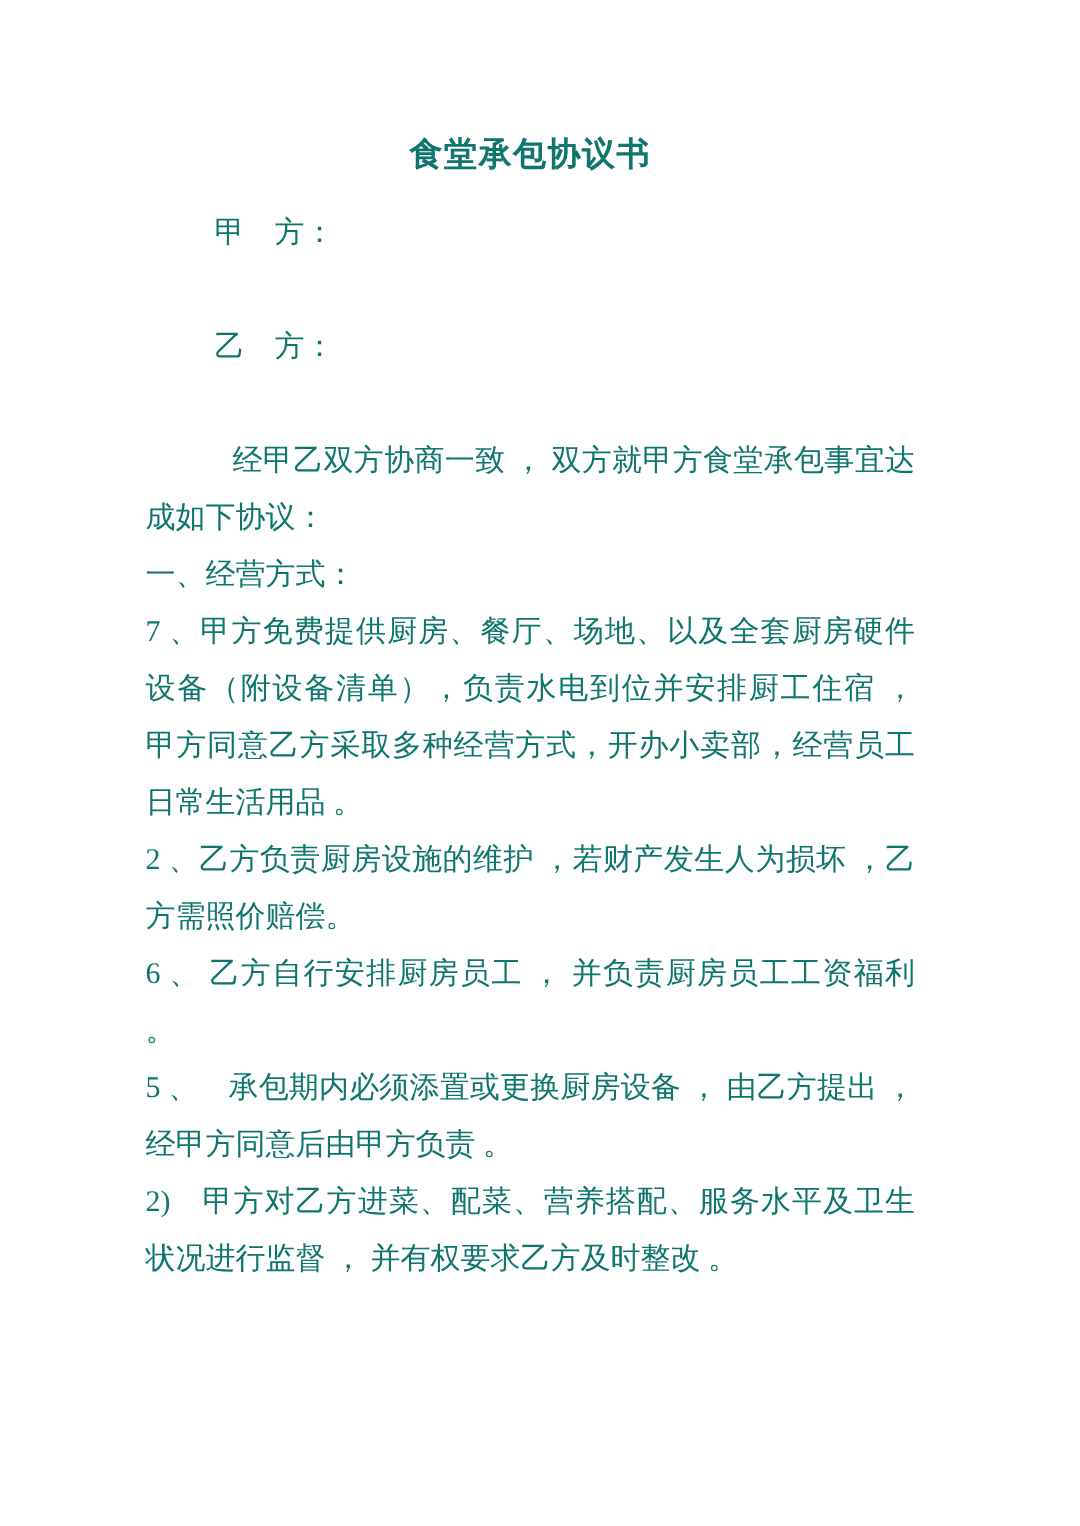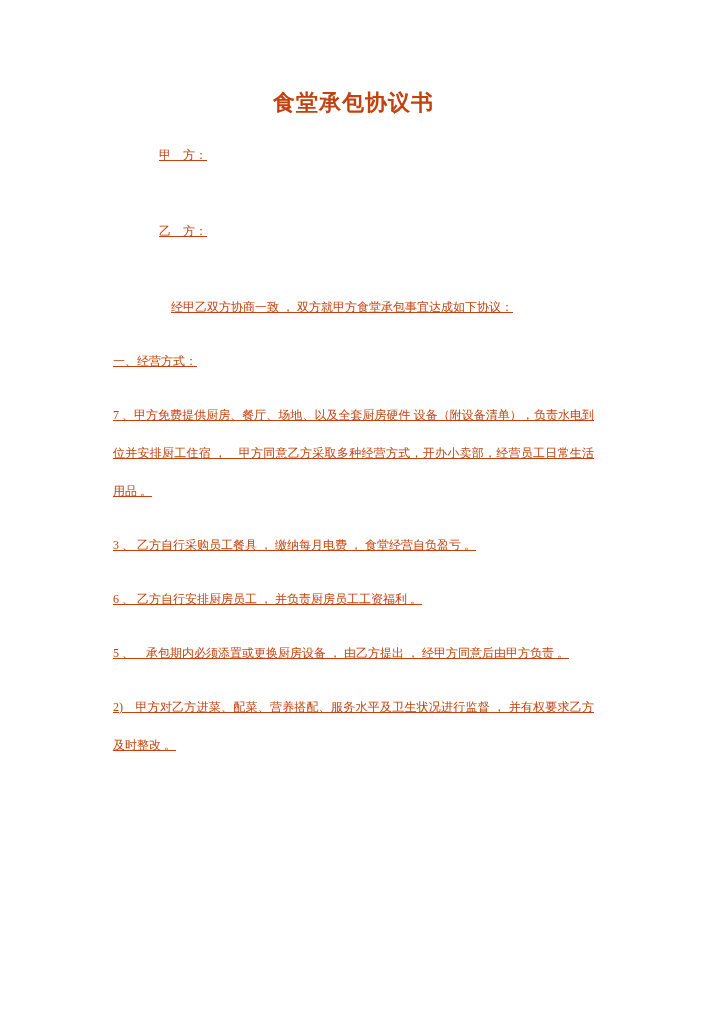--- a/index.html
+++ b/index.html
@@ -8,38 +8,37 @@
     background: #ffffff;
   }
   .page {
     position: relative;
     width: 720px;
     height: 1017px;
     background: #ffffff;
     box-sizing: border-box;
     padding: 88px 110px 40px 97px;
     font-family: "Liberation Serif", "DejaVu Serif", serif;
-    color: #c2410c;
+    color: #0f766e;
     overflow: hidden;
   }
   .doc-title {
     margin: 0 0 18px 0;
     font-size: 22px;
     line-height: 30px;
     font-weight: 700;
     text-align: center;
     letter-spacing: 1px;
   }
   .line {
-    margin: 16px;
-    font-size: 12px;
+    margin: 0;
+    font-size: 20px;
     line-height: 38px;
     text-align: justify;
     word-break: break-all;
-    text-decoration: underline;
   }
   .party {
     padding-left: 46px;
     margin-bottom: 38px;
     text-align: left;
   }
   .intro {
     text-indent: 58px;
   }
 </style>
@@ -53,22 +52,22 @@
   <p class="line party">甲　方：</p>
 
   <p class="line party">乙　方：</p>
 
   <p class="line intro">经甲乙双方协商一致 ， 双方就甲方食堂承包事宜达成如下协议：</p>
 
   <p class="line">一、经营方式：</p>
 
   <p class="line">7 、甲方免费提供厨房、餐厅、场地、以及全套厨房硬件 设备（附设备清单），负责水电到位并安排厨工住宿 ，　甲方同意乙方采取多种经营方式，开办小卖部，经营员工日常生活用品 。</p>
 
+  <p class="line">2 、乙方负责厨房设施的维护 ，若财产发生人为损坏 ，乙方需照价赔偿。</p>
 
-  <p class="line">3 、 乙方自行采购员工餐具 ， 缴纳每月电费 ， 食堂经营自负盈亏 。</p>
 
   <p class="line">6 、 乙方自行安排厨房员工 ， 并负责厨房员工工资福利 。</p>
 
   <p class="line">5 、　承包期内必须添置或更换厨房设备 ， 由乙方提出 ， 经甲方同意后由甲方负责 。</p>
 
 
 
   <p class="line">2)　甲方对乙方进菜、配菜、营养搭配、服务水平及卫生状况进行监督 ， 并有权要求乙方及时整改 。</p>
 
 </div>

